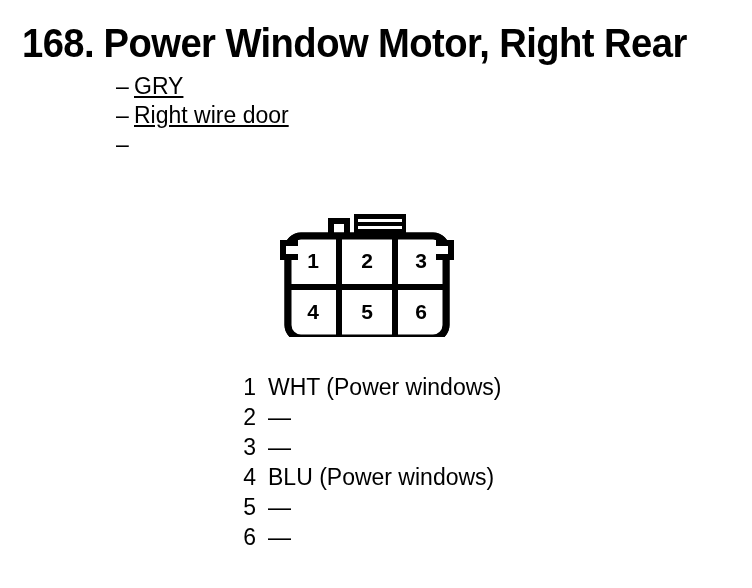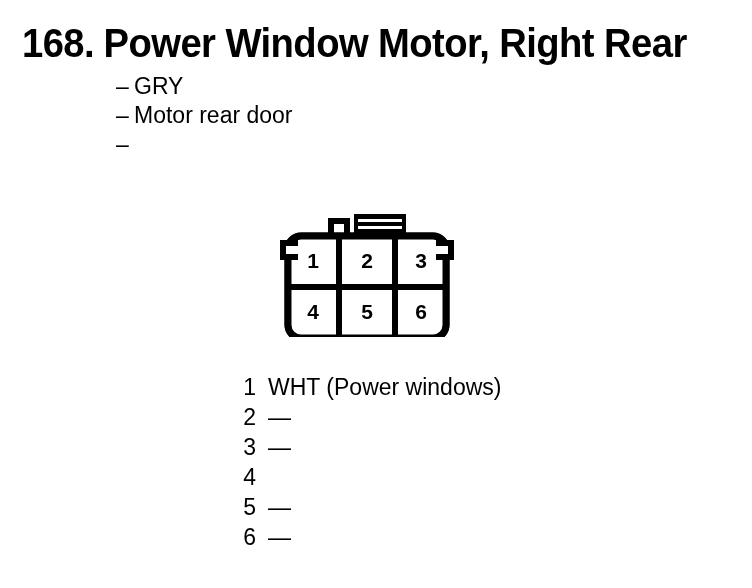--- a/index.html
+++ b/index.html
@@ -46,21 +46,21 @@
     align-items: baseline;
     height: 29px;
     font-size: 23px;
     line-height: 29px;
     white-space: nowrap;
   }
   .attr-dash {
     width: 18px;
     flex: 0 0 18px;
   }
-  .attr-text { flex: 0 0 auto; }
+  .attr-text { flex: 0 0 auto; text-decoration: underline; }
 
   
   .connector-wrap {
     position: absolute;
     left: 252px;
     top: 192px;
     width: 230px;
     height: 145px;
   }
   .connector-svg { display: block; }
@@ -107,21 +107,21 @@
   <span class="title-number">168.</span><span class="title-text">Power Window Motor, Right Rear</span>
 </div>
 
 <div class="attr-list">
   <div class="attr-row">
     <span class="attr-dash">–</span>
     <span class="attr-text">GRY</span>
   </div>
   <div class="attr-row">
     <span class="attr-dash">–</span>
-    <span class="attr-text">Motor rear door</span>
+    <span class="attr-text">Right wire door</span>
   </div>
   <div class="attr-row">
     <span class="attr-dash">–</span>
   </div>
 </div>
 
 <div class="connector-wrap">
   <svg class="connector-svg" width="230" height="145" viewBox="0 0 230 145">
 
     <g>
@@ -180,20 +180,21 @@
   <div class="pin-row">
     <span class="pin-num">2</span>
     <span class="pin-desc">—</span>
   </div>
   <div class="pin-row">
     <span class="pin-num">3</span>
     <span class="pin-desc">—</span>
   </div>
   <div class="pin-row">
     <span class="pin-num">4</span>
+    <span class="pin-desc">BLU (Power windows)</span>
   </div>
   <div class="pin-row">
     <span class="pin-num">5</span>
     <span class="pin-desc">—</span>
   </div>
   <div class="pin-row">
     <span class="pin-num">6</span>
     <span class="pin-desc">—</span>
   </div>
 </div>

